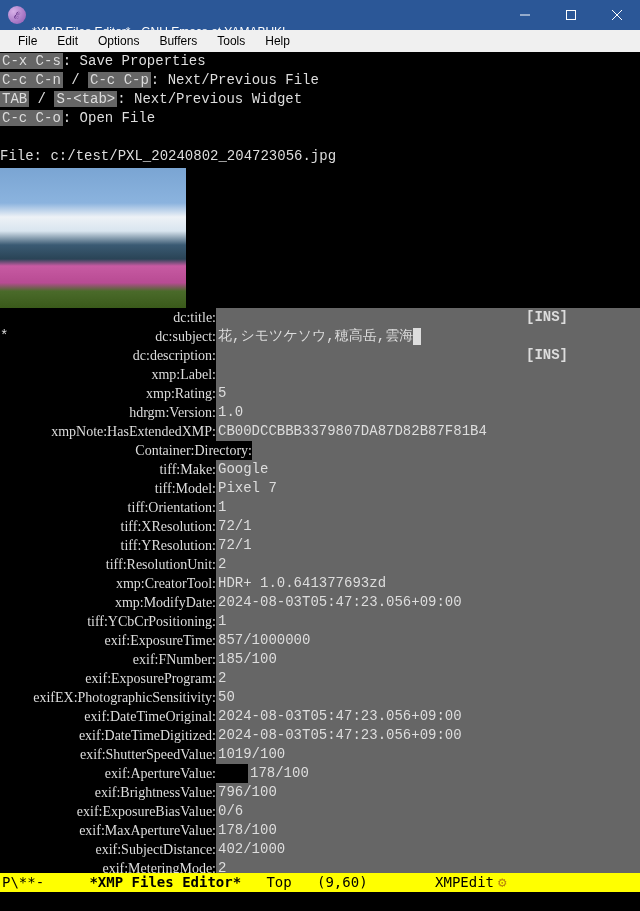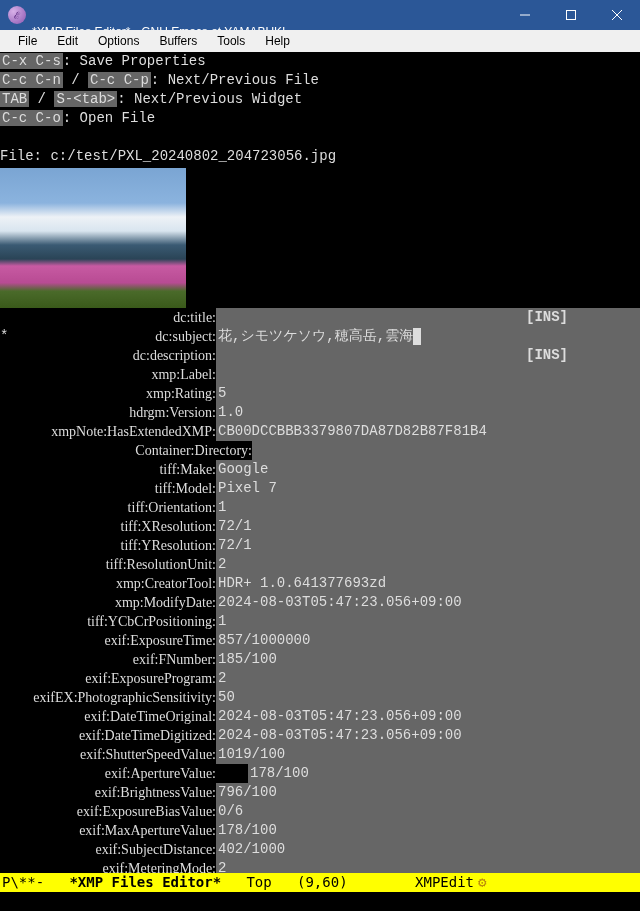--- a/index.html
+++ b/index.html
@@ -129,21 +129,21 @@
     background: #ffff00;
     color: #000;
     height: 19px;
     line-height: 19px;
     font-family: "Consolas", monospace;
     font-size: 14px;
     white-space: pre;
     padding-left: 2px;
     display: flex;
   }
-  .modeline .buf { font-weight: bold; }
+  .modeline .buf { font-weight: bold; margin-left: 20px; }
   .modeline .gear { color: #b8860b; margin-left: 4px; }
 
   
   .minibuf {
     background: #000;
     height: 19px;
   }
 </style>
 </head>
 <body>

